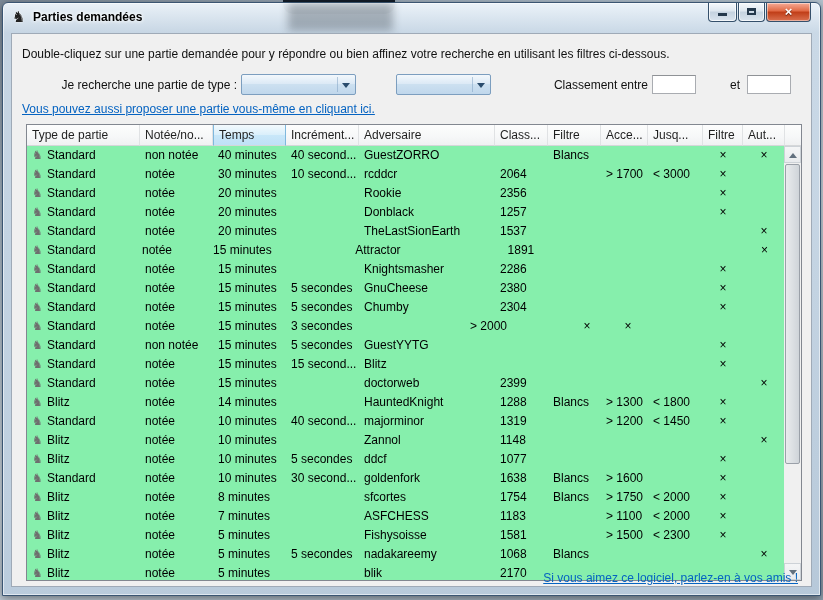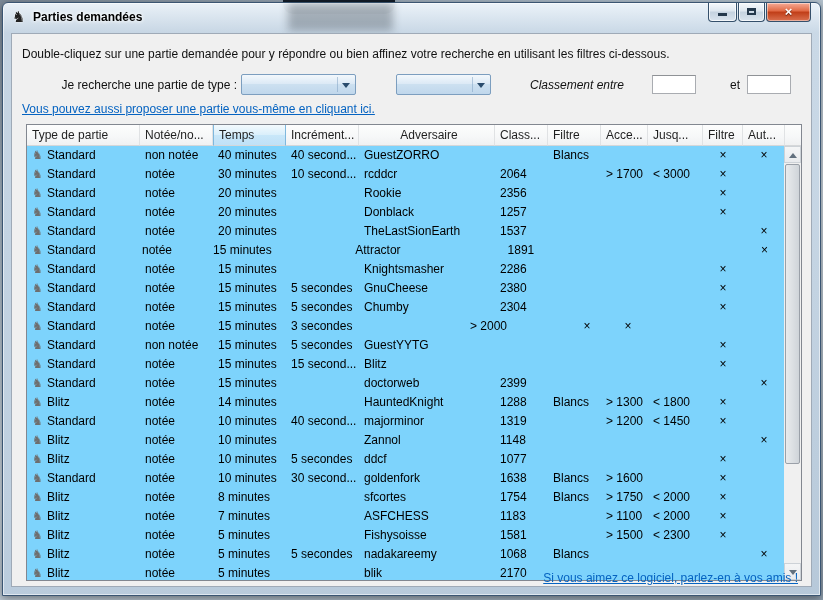--- a/index.html
+++ b/index.html
@@ -37,21 +37,21 @@
   .glyph-max{position:absolute;left:8px;top:5px;width:9px;height:7px;border:2px solid #24384c;border-top-width:3px;box-sizing:border-box;}
   .glyph-close{position:absolute;left:0;right:0;top:1px;text-align:center;color:#fff;font-size:13px;font-weight:bold;text-shadow:0 1px 1px rgba(0,0,0,.5);}
   
   .client{
     position:absolute;left:8px;right:8px;top:30px;bottom:8px;
     background:#f0f0f0;border:1px solid rgba(59,85,114,.45);box-sizing:border-box;
   }
   .intro{position:absolute;left:10px;top:13px;font-size:12px;color:#111;}
   .lbl{position:absolute;font-size:12px;color:#111;}
   #type-label{left:40px;top:44px;width:185px;text-align:right;}
-  #rating-label{left:518px;top:44px;width:118px;text-align:left;font-style:italic;}
+  #rating-label{left:518px;top:44px;width:118px;text-align:right;}
   #and-label{left:714px;top:44px;width:18px;text-align:center;}
   .combo{
     position:absolute;top:40px;height:21px;box-sizing:border-box;
     border:1px solid #7c9ebf;border-radius:2px;
     background:linear-gradient(180deg,#f3f8fc,#ddeaf6 45%,#cce0f0 50%,#c0d7ec);
   }
   #combo-type{left:229px;width:115px;}
   #combo-type2{left:384px;width:95px;}
   .combo .arrow{
     position:absolute;right:5px;top:8px;width:0;height:0;
@@ -63,21 +63,21 @@
     border:1px solid #a9acb1;border-top-color:#8f9296;background:#fff;font-size:12px;padding:0 3px;
     font-family:"Liberation Sans", sans-serif;
   }
   #rating-min{left:640px;} #rating-max{left:735px;}
   .link{font-size:12px;color:#0563c1;text-decoration:underline;cursor:pointer;}
   #propose-link{position:absolute;left:10px;top:68px;}
   #share-link{position:absolute;right:13px;bottom:1px;}
   
   .table-wrap{
     position:absolute;left:14px;top:90px;width:776px;height:457px;
-    background:#7dd3fc;border:1px solid #828790;box-sizing:border-box;overflow:hidden;
+    background:#86efac;border:1px solid #828790;box-sizing:border-box;overflow:hidden;
   }
   .thead{position:absolute;left:0;top:0;right:0;height:21px;display:flex;}
   .hcell{
     box-sizing:border-box;height:21px;line-height:20px;font-size:12px;color:#1f1f1f;
     padding-left:5px;white-space:nowrap;overflow:hidden;
     background:linear-gradient(180deg,#fdfdfd,#f6f7f8 60%,#f0f1f2);
     border-right:1px solid #e0e2e4;border-bottom:1px solid #d5d7d9;
   }
   .hcell.sorted{
     background:linear-gradient(180deg,#f3fafd,#daeffb 49%,#c9e7f9 50%,#bfe1f7);
@@ -148,21 +148,21 @@
     <input class="txt" id="rating-max" value="" style="">
 
     <a class="link" id="propose-link">Vous pouvez aussi proposer une partie vous-même en cliquant ici.</a>
 
     <div class="table-wrap">
       <div class="thead">
           <div class="hcell" style="width: 113px;">Type de partie</div>
           <div class="hcell" style="width: 73px;">Notée/no...</div>
           <div class="hcell sorted" style="width: 73px;">Temps</div>
           <div class="hcell" style="width: 73px;">Incrément...</div>
-          <div class="hcell" style="width: 136px; text-align: center;">Adversaire</div>
+          <div class="hcell" style="width: 136px;">Adversaire</div>
           <div class="hcell" style="width: 53px;">Class...</div>
           <div class="hcell" style="width: 53px;">Filtre</div>
           <div class="hcell" style="width: 47px;">Acce...</div>
           <div class="hcell" style="width: 55px;">Jusq...</div>
           <div class="hcell" style="width: 40px;">Filtre</div>
           <div class="hcell" style="width: 42px;">Aut...</div>
           <div class="hcell hfill"></div>
         </div>
       <div class="tbody">
           <div class="trow">

